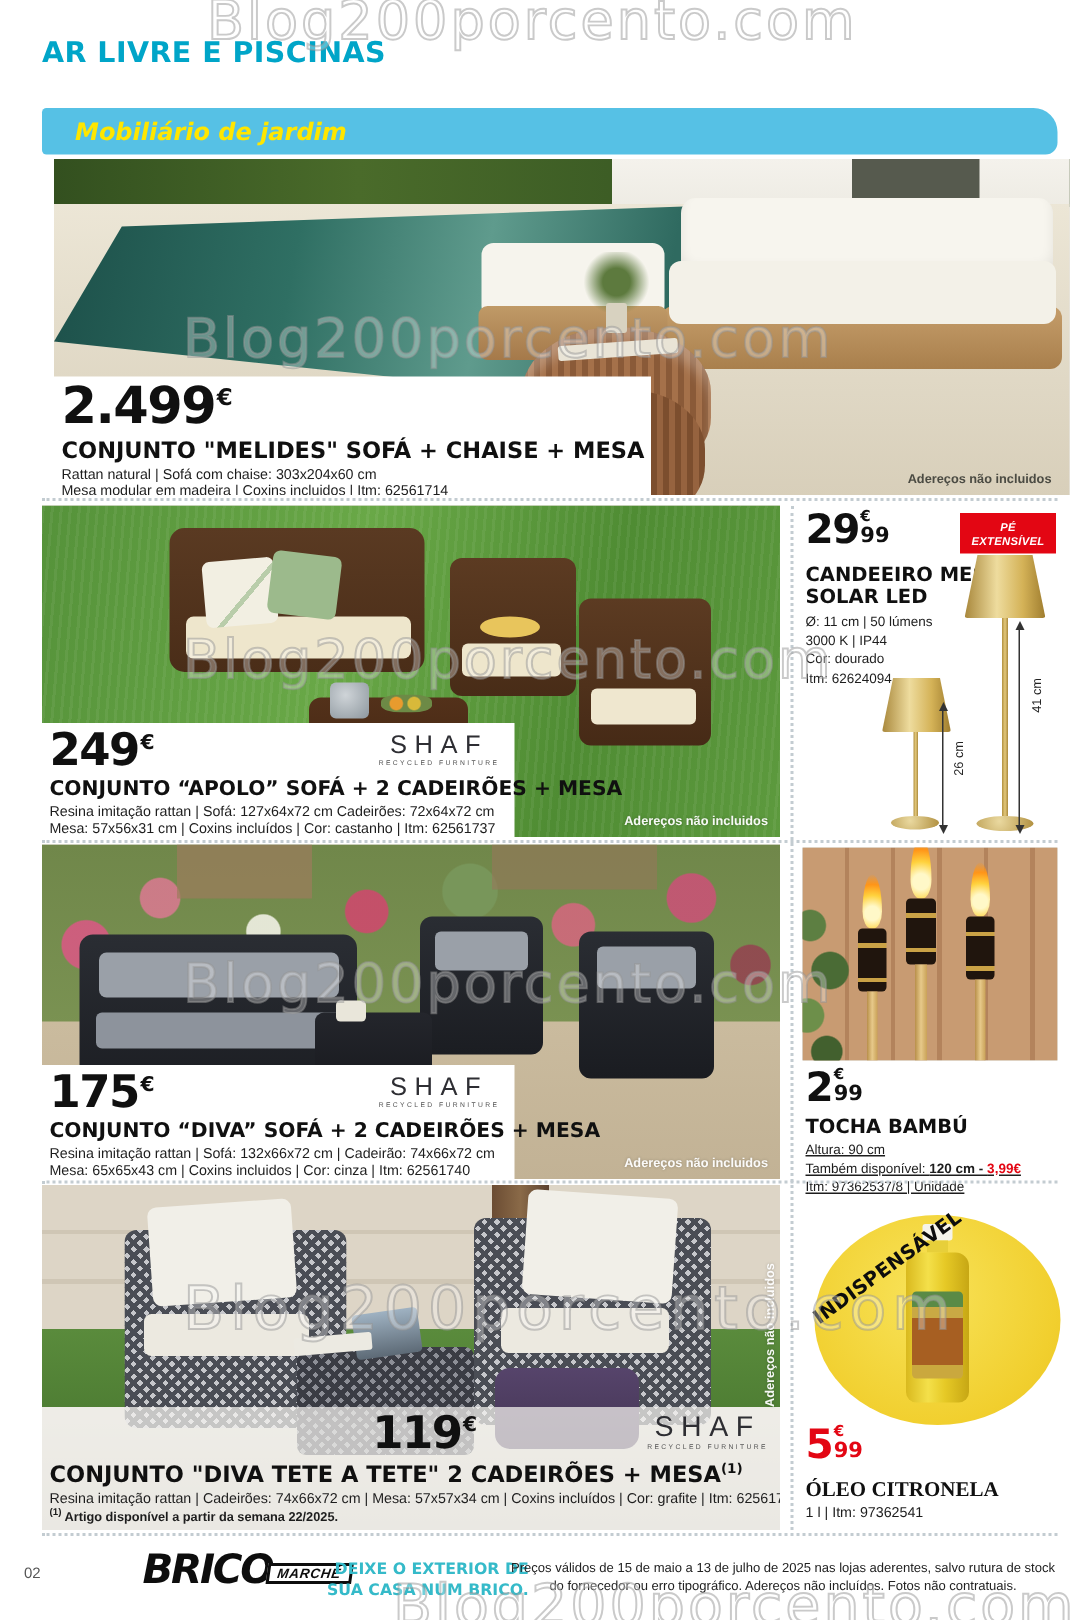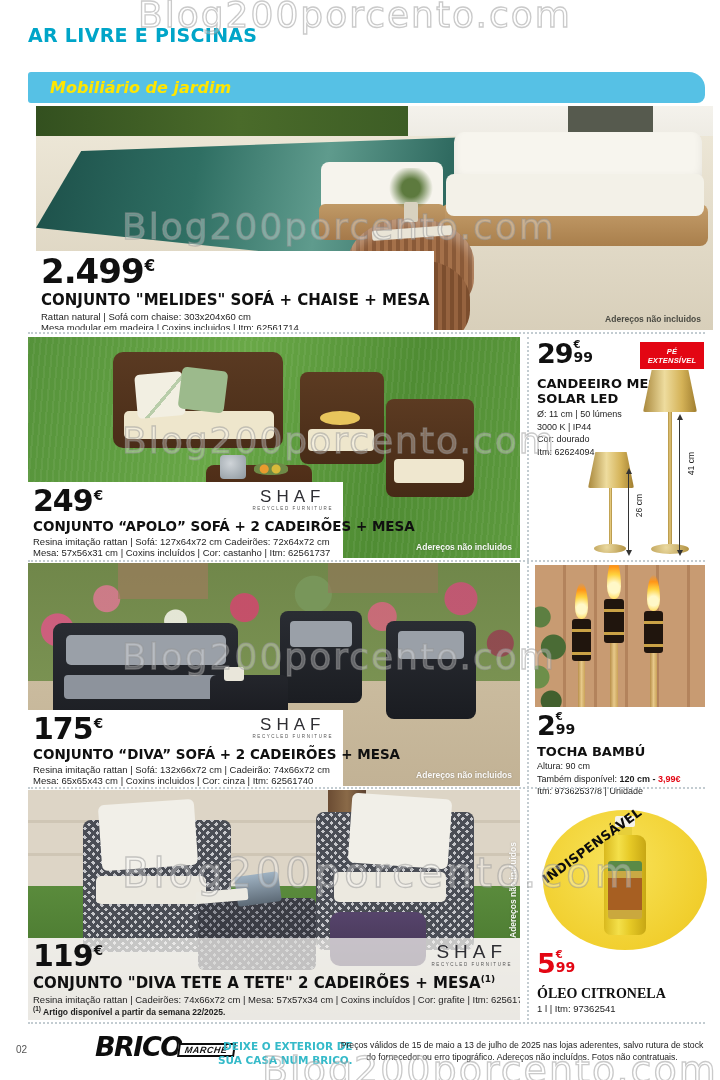--- a/index.html
+++ b/index.html
@@ -269,21 +269,21 @@
     <div class="tstick" style="left:115px;top:88px;width:7px;height:54px;"></div>
   </div>
   <div class="sprice" style="left:537px;top:712px;">
     <span class="si">2</span>
     <span class="sfrac">
         <span class="scur">€</span>
         <span class="sdec">99</span>
       </span>
   </div>
   <div class="stitle" style="left:537px;top:744px;">TOCHA BAMBÚ</div>
-  <div class="sdet" style="left:537px;top:760px;">
+  <div class="sdet" style="left:537px;top:760px;text-decoration:underline;">
     <div>Altura: 90 cm</div>
     <div><span>Também disponível: </span><b>120 cm - </b><b class="redtxt">3,99€</b></div>
     <div>Itm: 97362537/8 | Unidade</div>
   </div>
 
   <div class="dot-h" style="left:28px;top:787px;width:677px;"></div>
 
   <div class="photo" style="left:28px;top:790px;width:492px;height:230px;">
     <div class="a" style="left:0;top:0;width:100%;height:96px;background:repeating-linear-gradient(180deg,#ddd5c6 0 30px,#cfc6b5 30px 33px);"></div>
     <div class="a" style="left:300px;top:0;width:38px;height:96px;background:linear-gradient(90deg,#6b4c33,#8a6a48,#5d4230);"></div>
@@ -298,21 +298,21 @@
     <div class="a" style="left:306px;top:82px;width:112px;height:30px;background:#ece9e0;border-radius:5px;"></div>
 
     <div class="a" style="left:170px;top:108px;width:118px;height:72px;border-radius:6px;background:repeating-linear-gradient(45deg,#3a3c44 0 3px,rgba(0,0,0,0) 3px 6px),repeating-linear-gradient(-45deg,#3a3c44 0 3px,#8d8f97 3px 6px);"></div>
     <div class="a" style="left:208px;top:84px;width:44px;height:30px;background:linear-gradient(180deg,#9fb2c2,#5d6a76);border-radius:3px;transform:rotate(-8deg);"></div>
     <div class="a" style="left:168px;top:100px;width:52px;height:12px;background:#eceae2;border-radius:2px;transform:rotate(-5deg);"></div>
     <div class="a" style="left:302px;top:122px;width:96px;height:54px;background:linear-gradient(180deg,#56446b,#433453);border-radius:10px;"></div>
 
     <div class="a" style="left:0;bottom:0;width:100%;height:82px;background:rgba(246,245,241,.72);"></div>
 
     <div class="a" style="left:5px;top:150px;">
-      <div class="mprice" style="font-size:30px;"><span>119</span><span class="cur">€</span></div>
+      <div class="mprice" style="font-size:30px;text-align:center;"><span>119</span><span class="cur">€</span></div>
       <div class="ptitle" style="font-size:15px;margin-top:2px;"><span>CONJUNTO "DIVA TETE A TETE" 2 CADEIRÕES + MESA</span><span class="tsup">(1)</span></div>
       <div class="pdet" style="margin-top:2px;">Resina imitação rattan | Cadeirões: 74x66x72 cm | Mesa: 57x57x34 cm | Coxins incluídos | Cor: grafite | Itm: 62561742</div>
       <div class="footnote"><span class="sup">(1)</span><span> Artigo disponível a partir da semana 22/2025.</span></div>
     </div>
     <div class="a shaf" style="right:8px;top:152px;">
       <div class="shaf-word" style="font-size:19px;">SHAF</div>
       <div class="shaf-sub">RECYCLED FURNITURE</div>
     </div>
     <div class="note note-light note-vert" style="right:2px;top:52px;height:96px;">Adereços não incluidos</div>
   </div>

